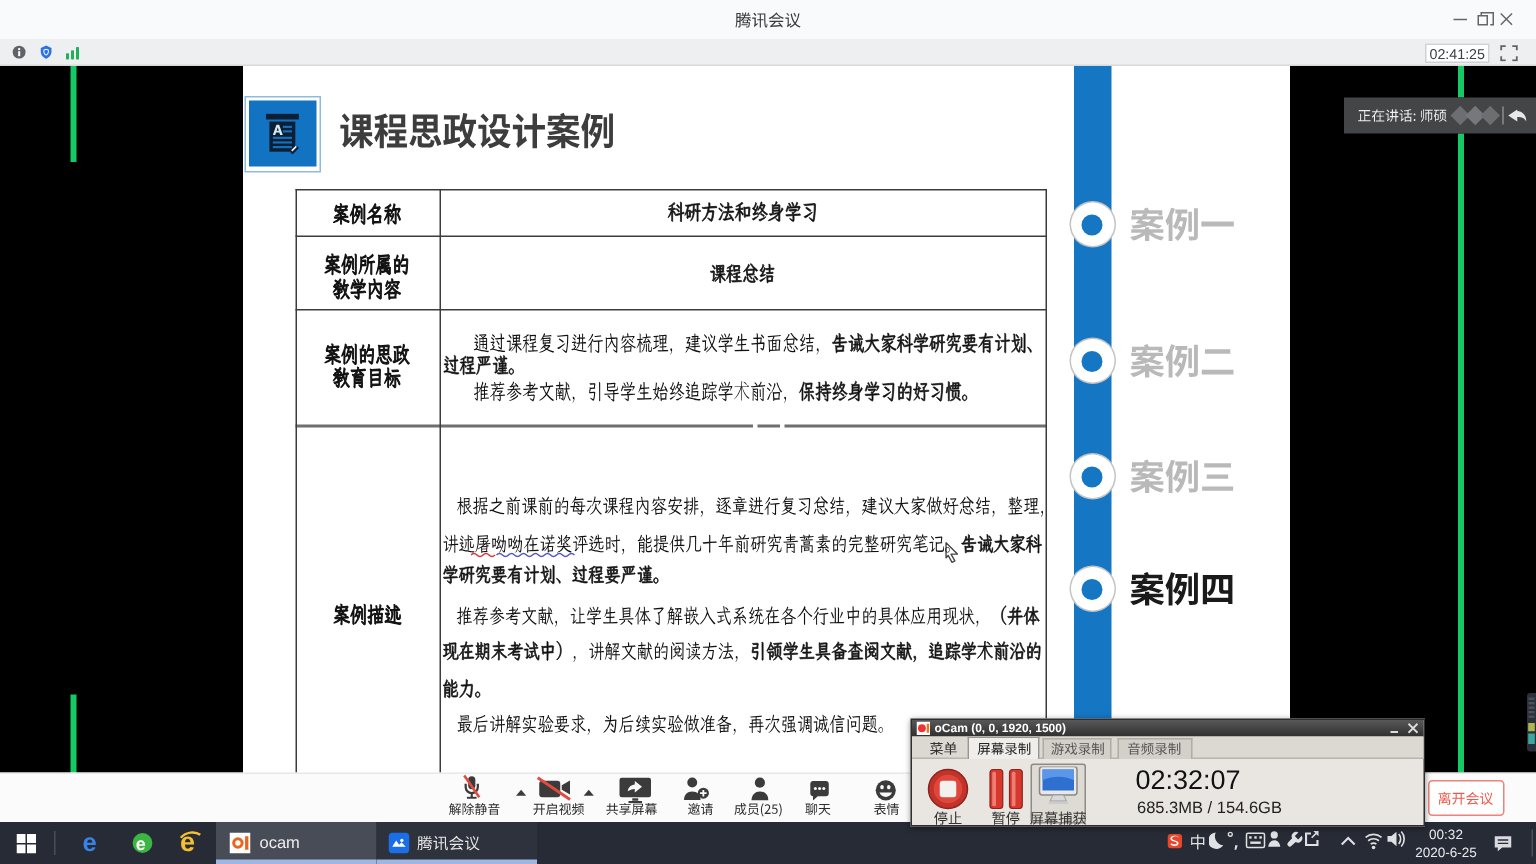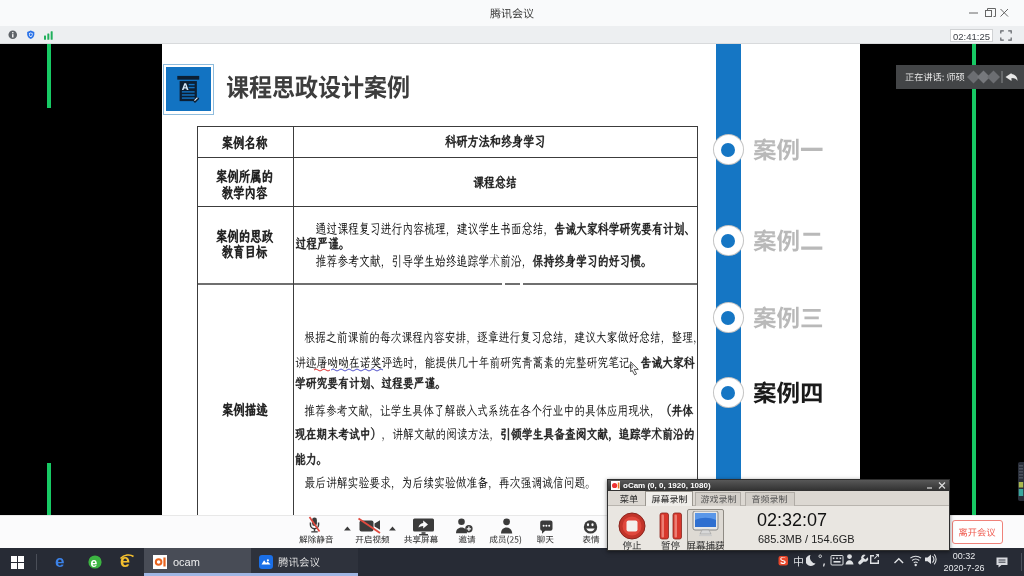--- a/index.html
+++ b/index.html
@@ -151,21 +151,21 @@
       </g>
 </g>
   </svg>
 <div style="position:absolute;left:607px;top:479px;width:343px;height:72px;background:#e9e6e1;border:1px solid #2e2e2e;box-shadow:0 1px 4px rgba(0,0,0,.5);z-index:3;"></div>
 <div style="position:absolute;left:608px;top:480px;width:341px;height:11px;background:linear-gradient(#585858,#303030);z-index:3;"></div>
 <svg style="position:absolute;z-index:3;left:611px;top:481px" width="9" height="9" viewBox="0 0 9 9">
     <rect width="9" height="9" fill="#fff"></rect>
     <circle cx="3.6" cy="4.5" r="2.6" fill="#e33"></circle>
     <rect x="6.8" y="1.5" width="1.6" height="6" fill="#e87722"></rect>
   </svg>
-<div style="position:absolute;left:623px;top:480px;width:200px;height:11px;font:bold 8px &quot;Liberation Sans&quot;,sans-serif;color:#fff;line-height:11px;z-index:3;">oCam (0, 0, 1920, 1080)</div>
+<div style="position:absolute;left:623px;top:480px;width:200px;height:11px;font:bold 8px &quot;Liberation Sans&quot;,sans-serif;color:#fff;line-height:11px;z-index:3;">oCam (0, 0, 1920, 1500)</div>
 <svg style="position:absolute;z-index:3;left:925px;top:481px" width="22" height="9" viewBox="0 0 22 9">
     <g stroke="#ddd" stroke-width="1.2" fill="none">
       <path d="M2 7h5"></path>
       <path d="M14 1.5l6 6M20 1.5l-6 6"></path>
     </g>
   </svg>
 <div style="position:absolute;left:608px;top:491px;width:341px;height:15px;background:#dcd8d2;border-bottom:1px solid #b8b4ae;z-index:3;"></div>
 <div style="position:absolute;left:695px;top:492px;width:46px;height:14px;background:#d3cfc9;border:1px solid #b0aca6;border-bottom:none;z-index:3;"></div>
 <div style="position:absolute;left:745px;top:492px;width:50px;height:14px;background:#d3cfc9;border:1px solid #b0aca6;border-bottom:none;z-index:3;"></div>
 <div style="position:absolute;left:645px;top:491px;width:48px;height:15px;background:#f0eeea;border:1px solid #9a968f;border-bottom:none;z-index:3;"></div>
@@ -266,21 +266,21 @@
         <path d="M3.8 8.8A3 3 0 0 1 7.6 8.8"></path>
         <circle cx="5.7" cy="11" r="1.2" fill="#dfe1e4" stroke="none"></circle>
       </g>
 <g transform="translate(119,6)">
         <path d="M0 3.4v3.8h2.6l3.4 2.9V0.5L2.6 3.4z"></path>
         <path d="M7.5 2a5 5 0 0 1 0 6.6M9.2 0.3a7.5 7.5 0 0 1 0 10" stroke="#dfe1e4" stroke-width="1.1" fill="none"></path>
       </g>
 </g>
   </svg>
 <div style="position:absolute;left:924px;top:551px;width:80px;height:11px;font:9px &quot;Liberation Sans&quot;,sans-serif;color:#e8eaed;text-align:center;line-height:11px;">00:32</div>
-<div style="position:absolute;left:924px;top:563px;width:80px;height:11px;font:9px &quot;Liberation Sans&quot;,sans-serif;color:#e8eaed;text-align:center;line-height:11px;">2020-7-26</div>
+<div style="position:absolute;left:924px;top:563px;width:80px;height:11px;font:9px &quot;Liberation Sans&quot;,sans-serif;color:#e8eaed;text-align:center;line-height:11px;">2020-6-25</div>
 <div style="position:absolute;left:1021px;top:553px;width:1px;height:18px;background:#4a505a;"></div>
 <svg style="position:absolute;left:996px;top:557px" width="12" height="11" viewBox="0 0 12 11">
     <path d="M0.5 0.5h11v7.5h-6l-3 2.5V8h-2z" fill="#d8dade"></path>
     <g stroke="#272b35" stroke-width="0.9">
       <path d="M2.5 3h7M2.5 5.2h7"></path>
     </g>
   </svg>
 <div style="position:absolute;left:1017.5px;top:462px;width:6.5px;height:38.5px;background:#2a2f3a;border-radius:2px 0 0 2px;"></div>
 <svg style="position:absolute;left:1018px;top:464px" width="6" height="36" viewBox="0 0 6 36">
     <g fill="#4a4f5a">

